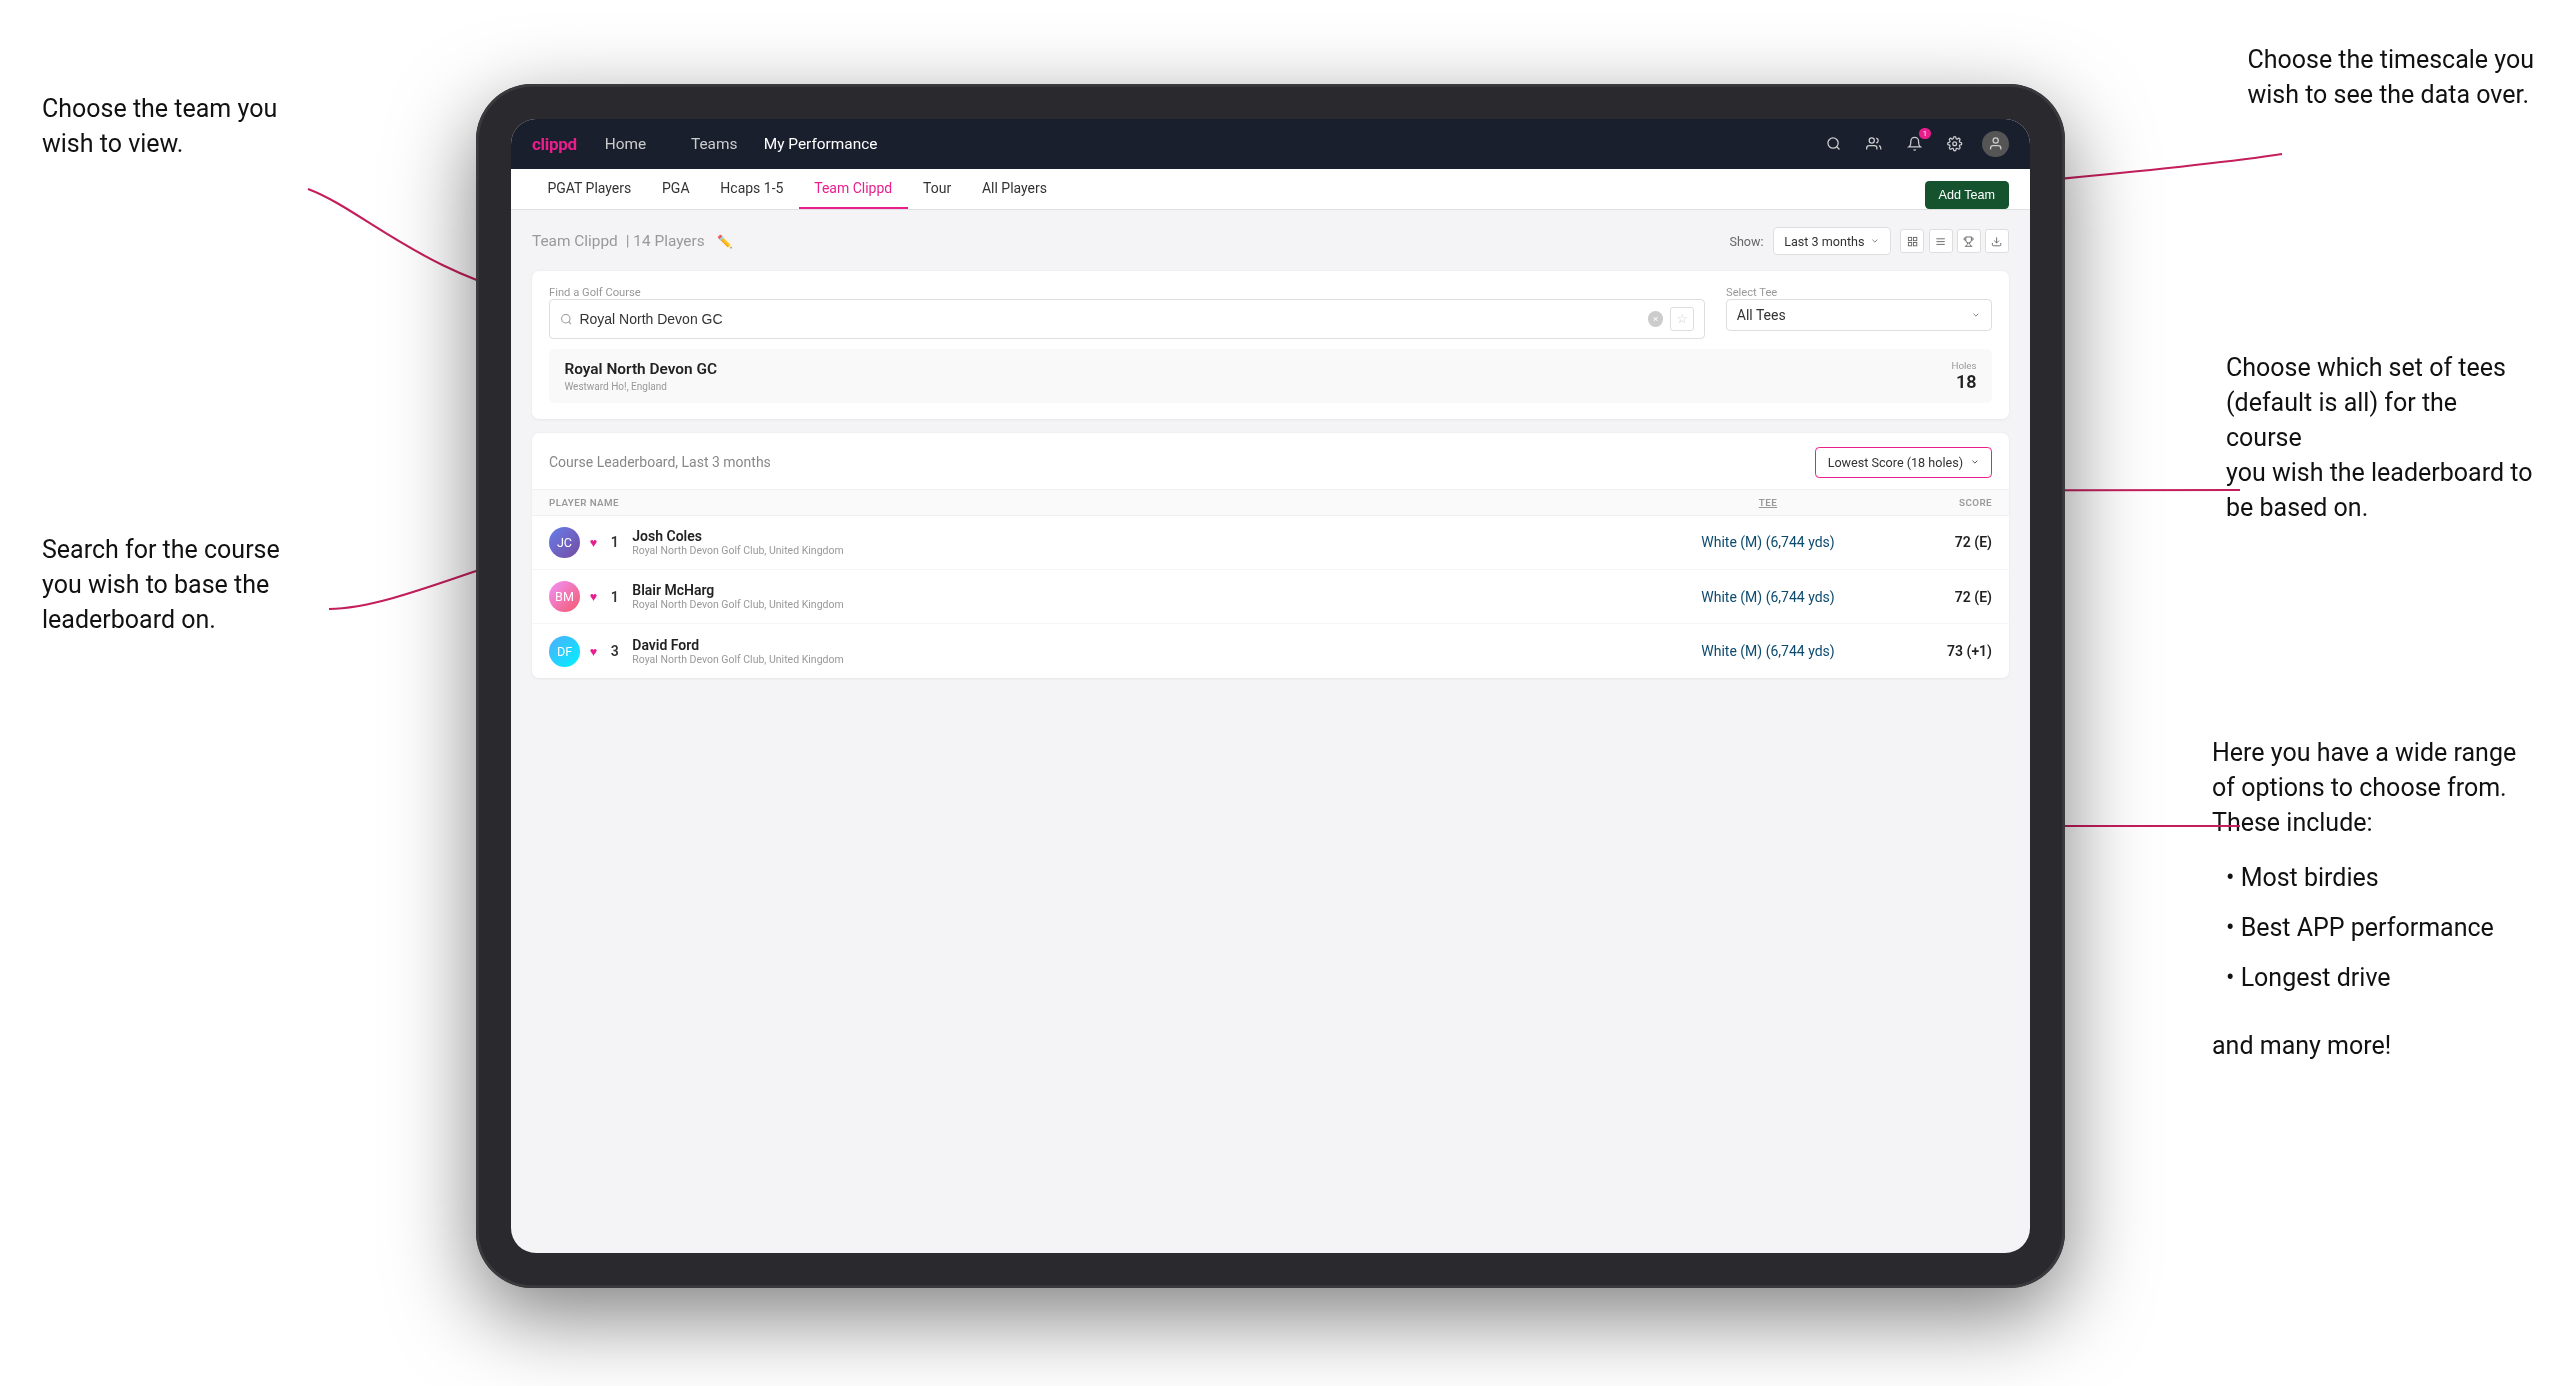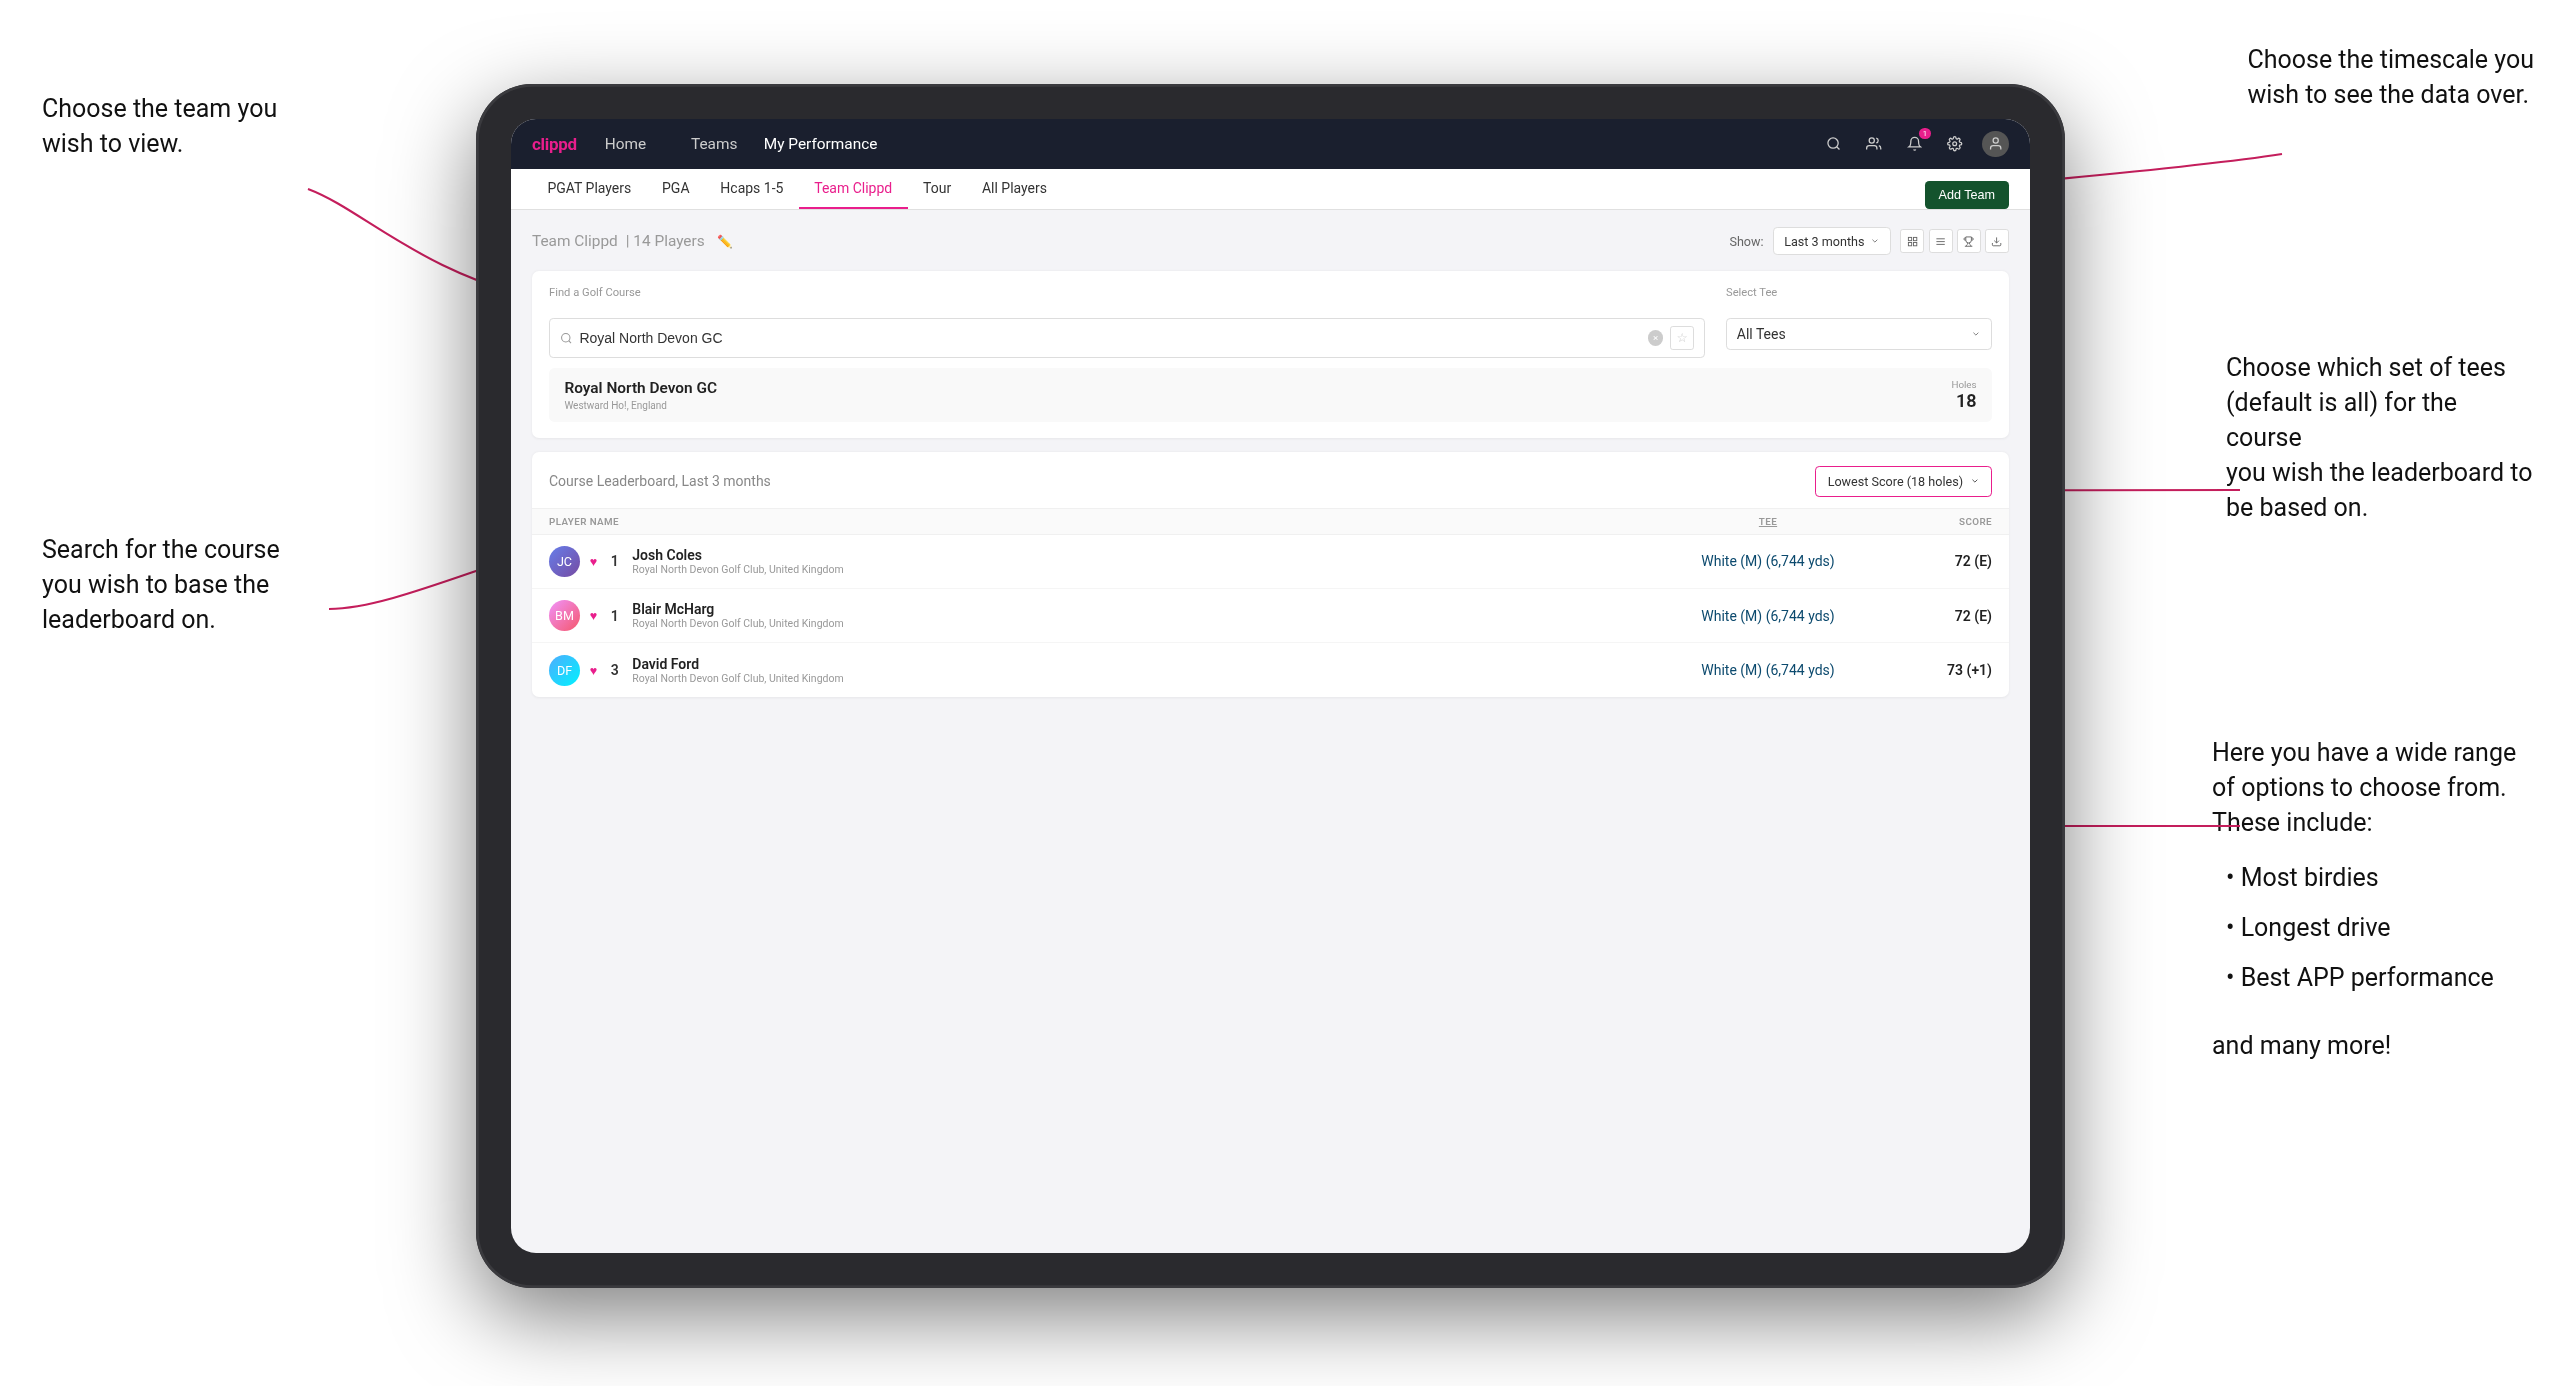--- a/index.html
+++ b/index.html
@@ -262,21 +262,21 @@
       align-items: flex-start;
     }
 
     .search-col {
       flex: 1;
     }
 
     .search-label {
       font-size: 11.2px;
       color: #999;
-      margin-bottom: 19px;
+      margin-bottom: 0;
     }
 
     .search-input-wrap {
       display: flex;
       align-items: center;
       border: 0.7px solid #ddd;
       border-radius: 4.2px;
       padding: 7px 9.8px;
       gap: 7px;
       background: white;
@@ -531,22 +531,22 @@
 <div class="annotation" style="right:42px; top:350px; max-width:308px;">
   <span>Choose which set of tees<br>(default is all) for the course<br>you wish the leaderboard to<br>be based on.</span>
 </div>
 
 <div class="annotation" style="right:42px; top:735px; max-width:322px;">
   <div style="margin-bottom:12.6px;">Here you have a wide range
 of options to choose from.
 These include:</div>
   <div style="padding-left:14px; line-height:2;">
     <div>• Most birdies</div>
+    <div>• Best APP performance</div>
     <div>• Longest drive</div>
-    <div>• Best APP performance</div>
   </div>
   <div style="margin-top:25px;">and many more!</div>
 </div>
 
 <svg class="annotations-layer" viewBox="0 0 3680 1980" xmlns="http://www.w3.org/2000/svg" style="position:absolute;top:0;left:0;width:2576px;height:1386px;pointer-events:none;">
 
   <defs>
     <marker id="arrowhead" markerWidth="10" markerHeight="7" refX="10" refY="3.5" orient="auto">
       <polygon points="0 0, 10 3.5, 0 7" fill="#c41e5c"></polygon>
     </marker>

